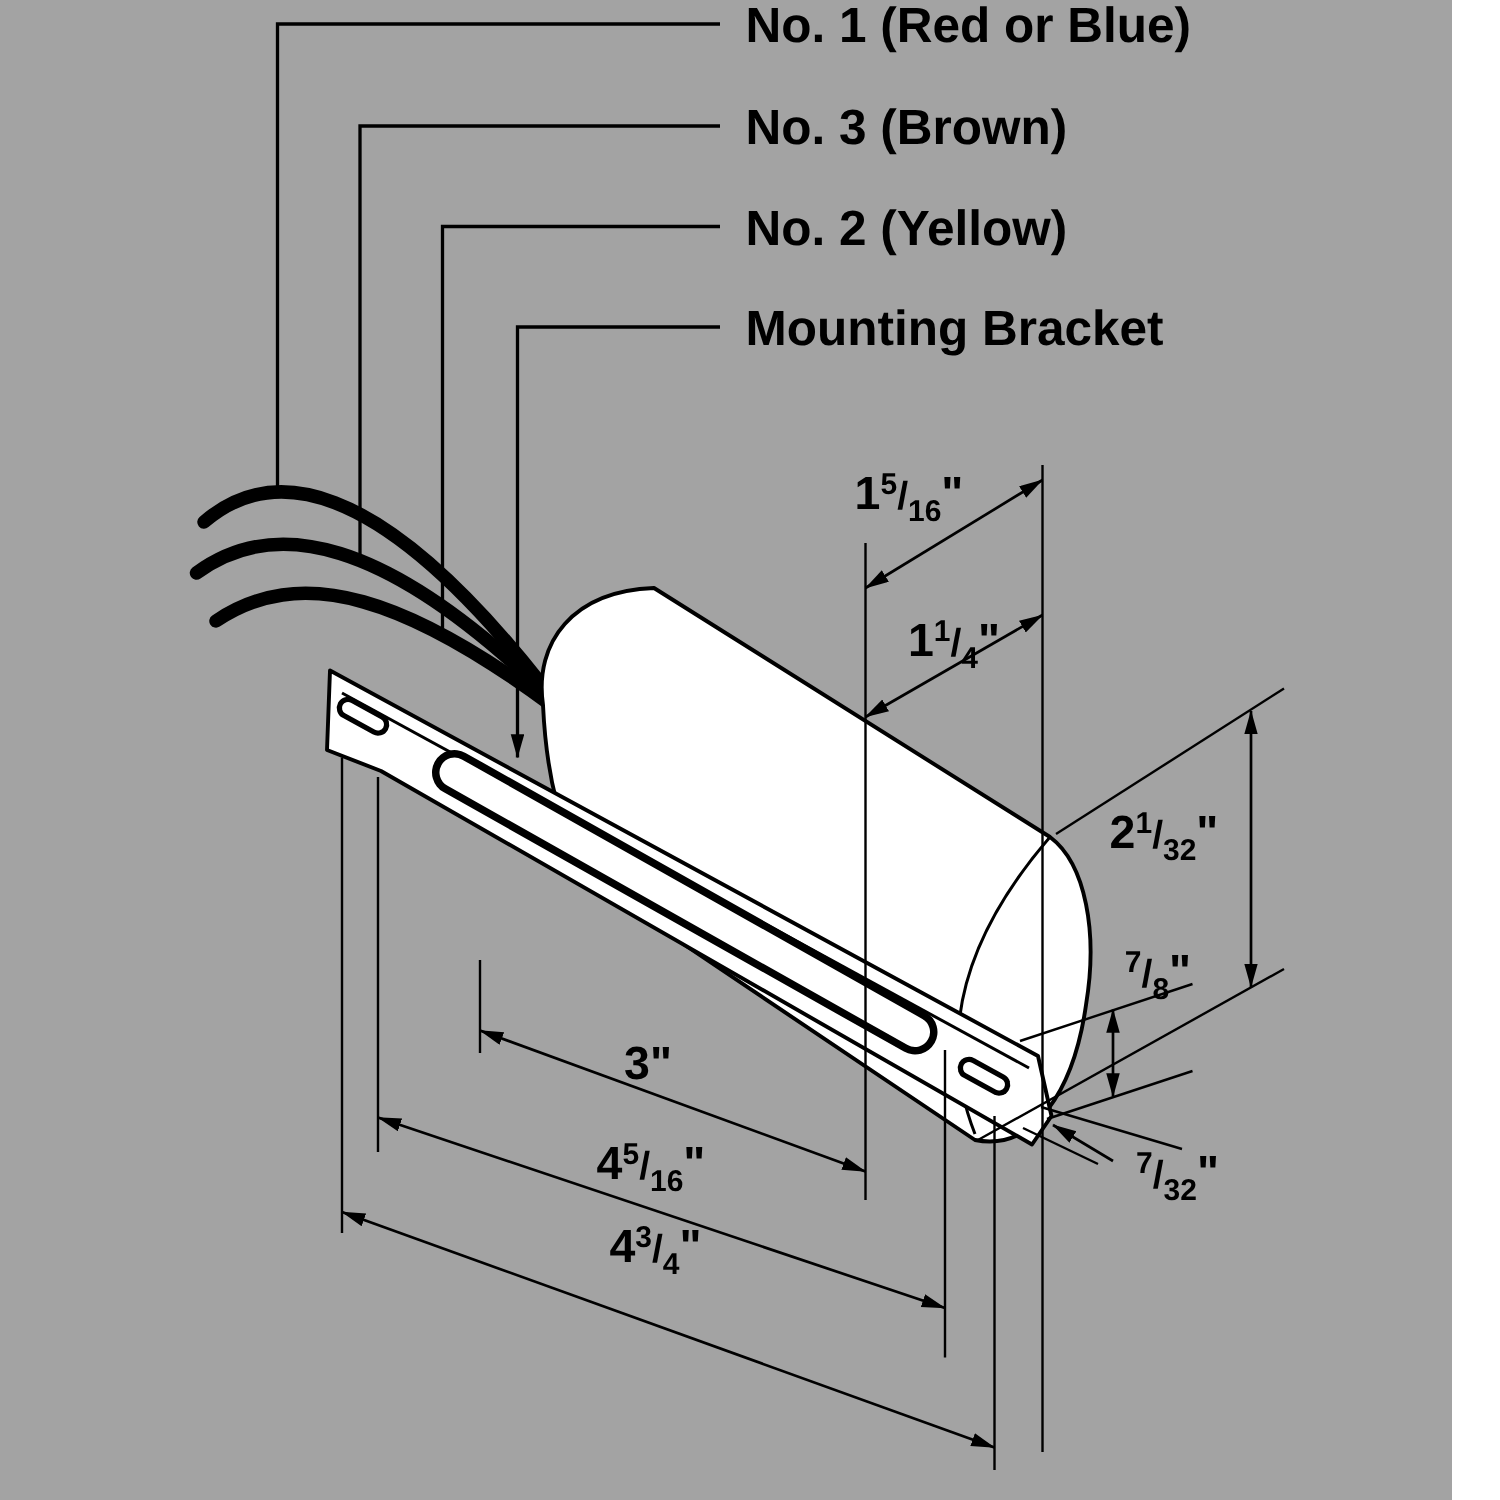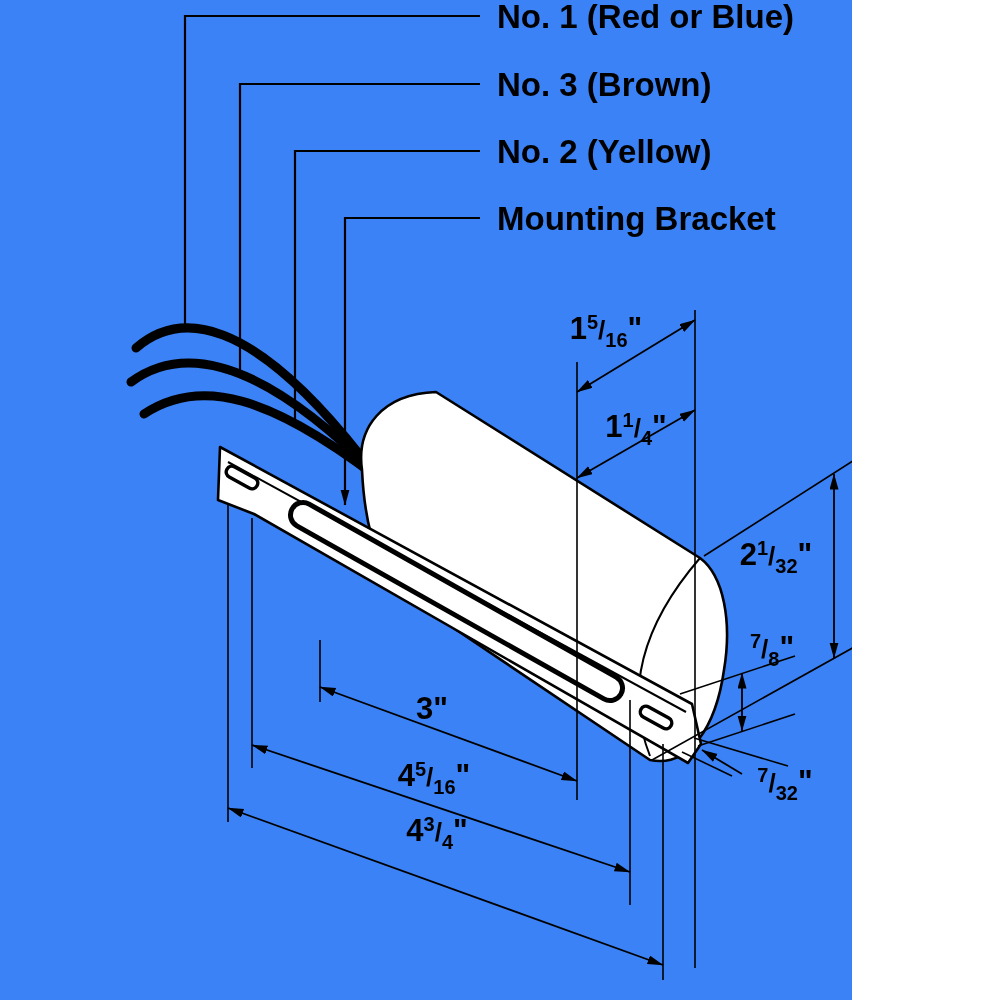--- a/index.html
+++ b/index.html
@@ -1,16 +1,16 @@
 <!DOCTYPE html>
 <html><head>
 <meta charset="utf-8">
 <style>
   html,body{margin:0;padding:0;background:#ffffff;}
-  .stage{width:852px;height:1000px;position:relative;background:#3b82f6;overflow:hidden;}
+  .stage{width:968px;height:1000px;position:relative;background:#a3a3a3;overflow:hidden;}
   svg{display:block;}
   text{font-family:"Liberation Sans","DejaVu Sans",sans-serif;font-weight:bold;fill:#000;}
   .callout{font-size:33px;}
   .dim{font-size:31px;}
   .outline{fill:#ffffff;stroke:#000;stroke-width:2.6;stroke-linejoin:round;}
   .thin{stroke:#000;stroke-width:1.6;fill:none;}
   .dimline{stroke:#000;stroke-width:1.8;fill:none;}
   .leader{stroke:#000;stroke-width:2.2;fill:none;}
   .wire{stroke:#000;stroke-width:9;fill:none;stroke-linecap:round;}
   .edge{stroke:#000;stroke-width:2;fill:none;}

